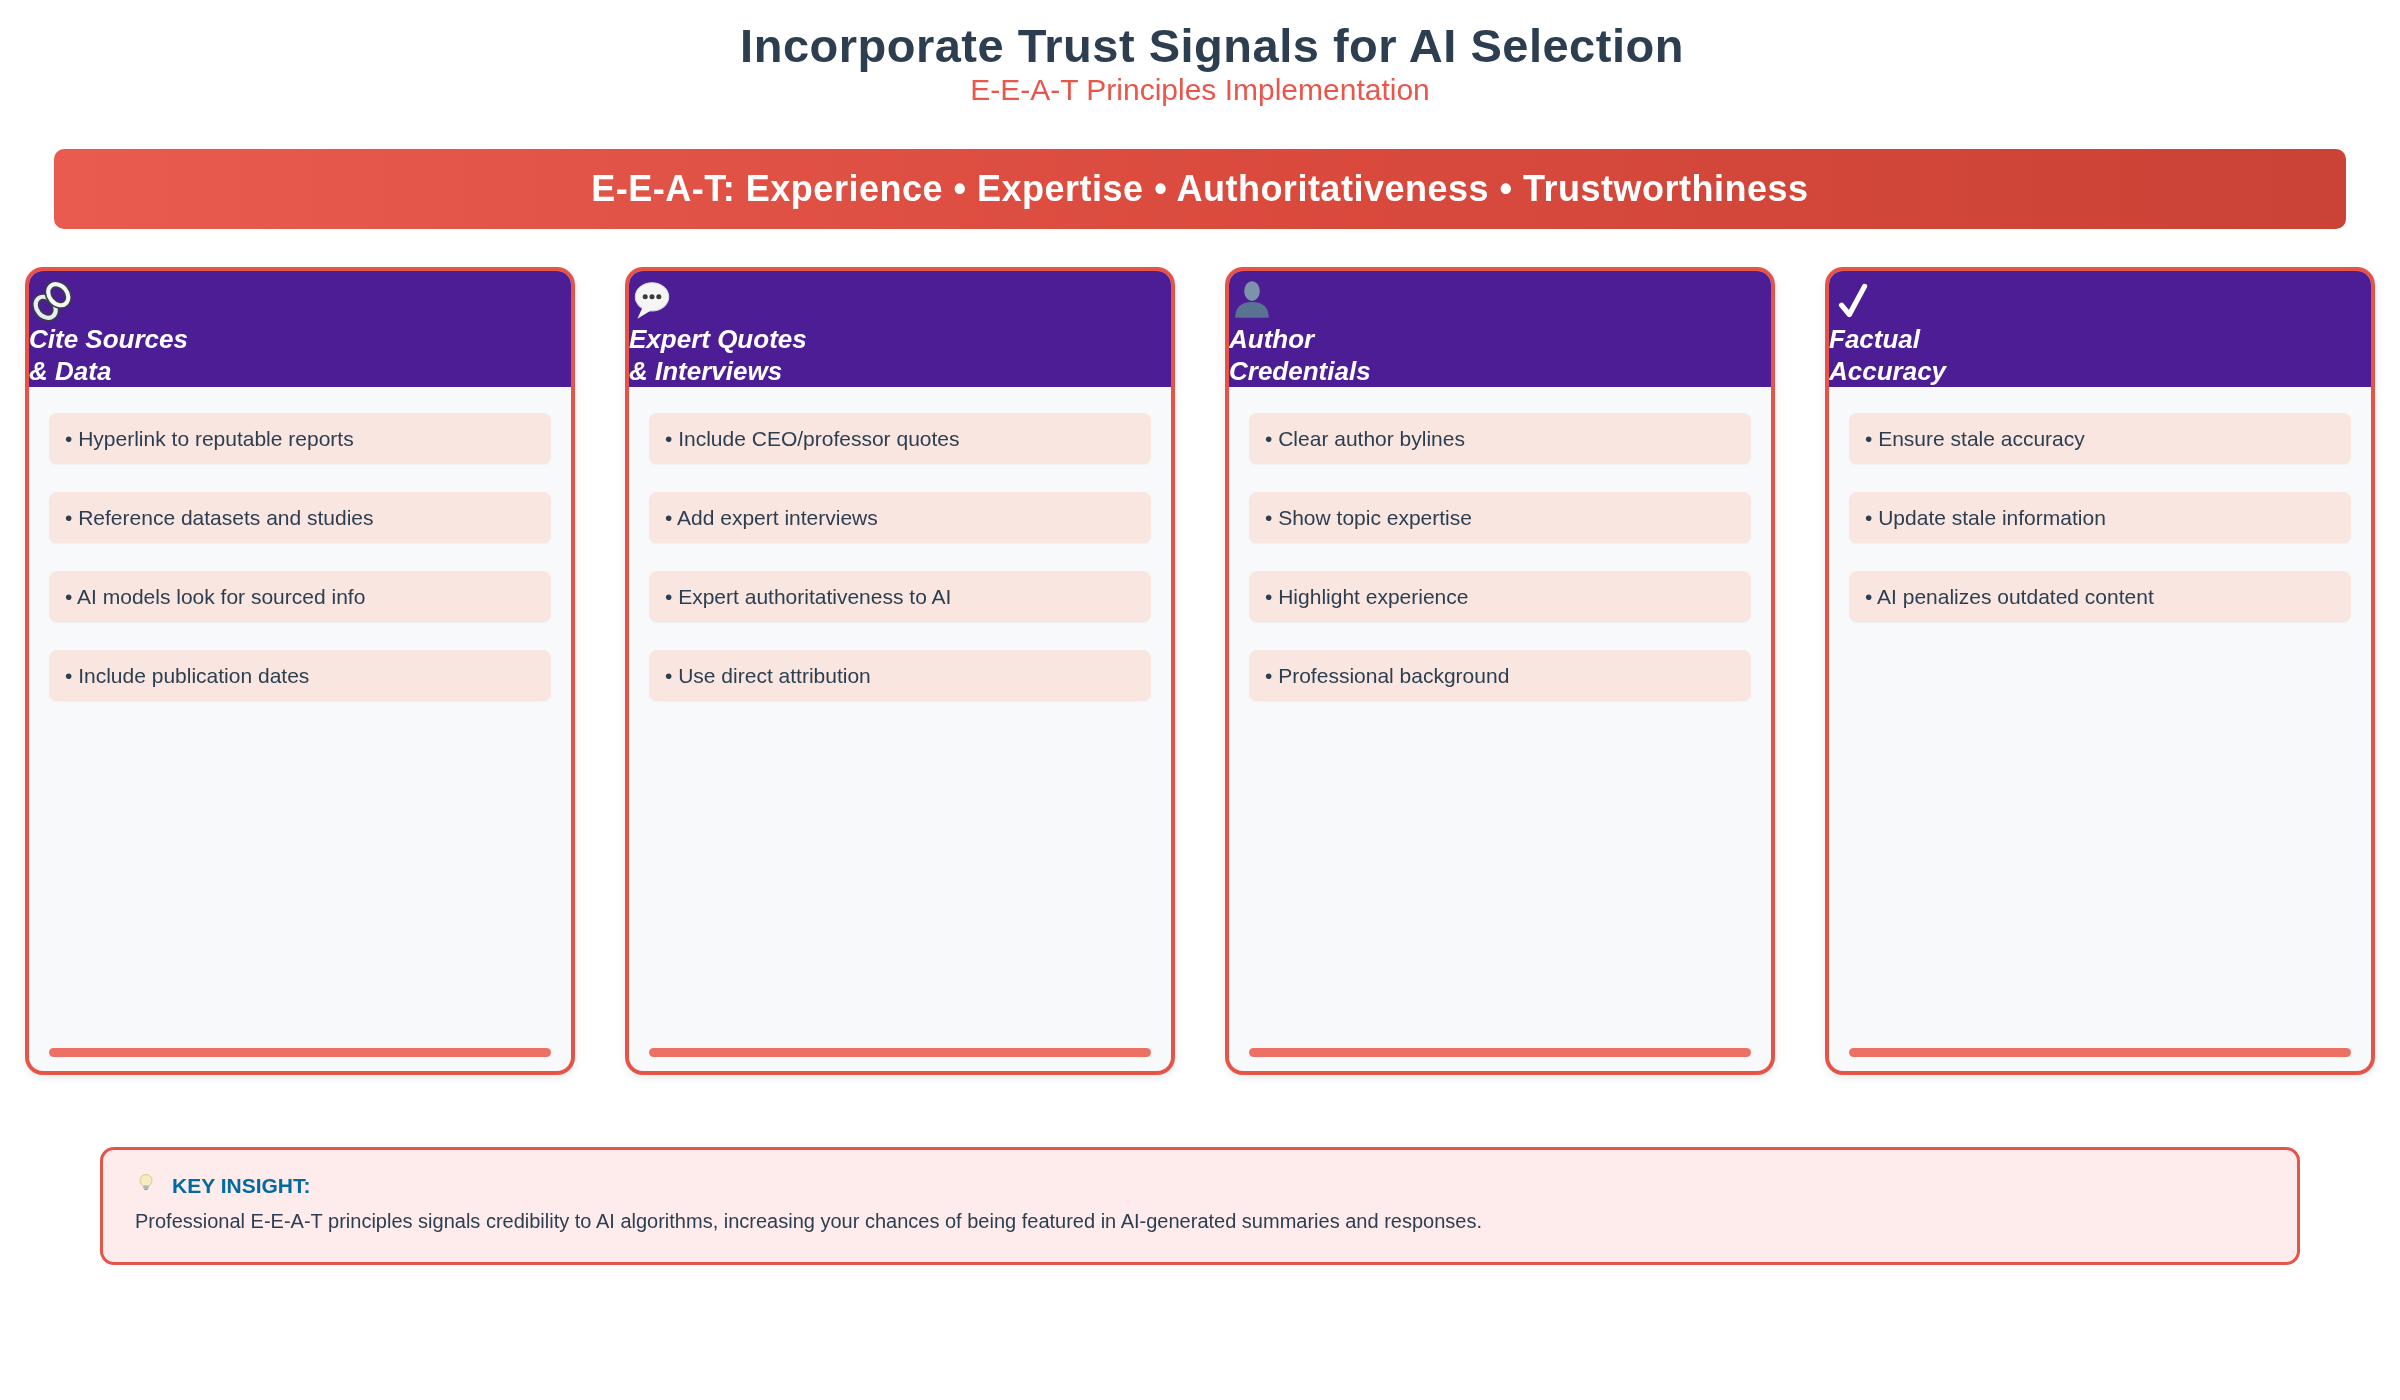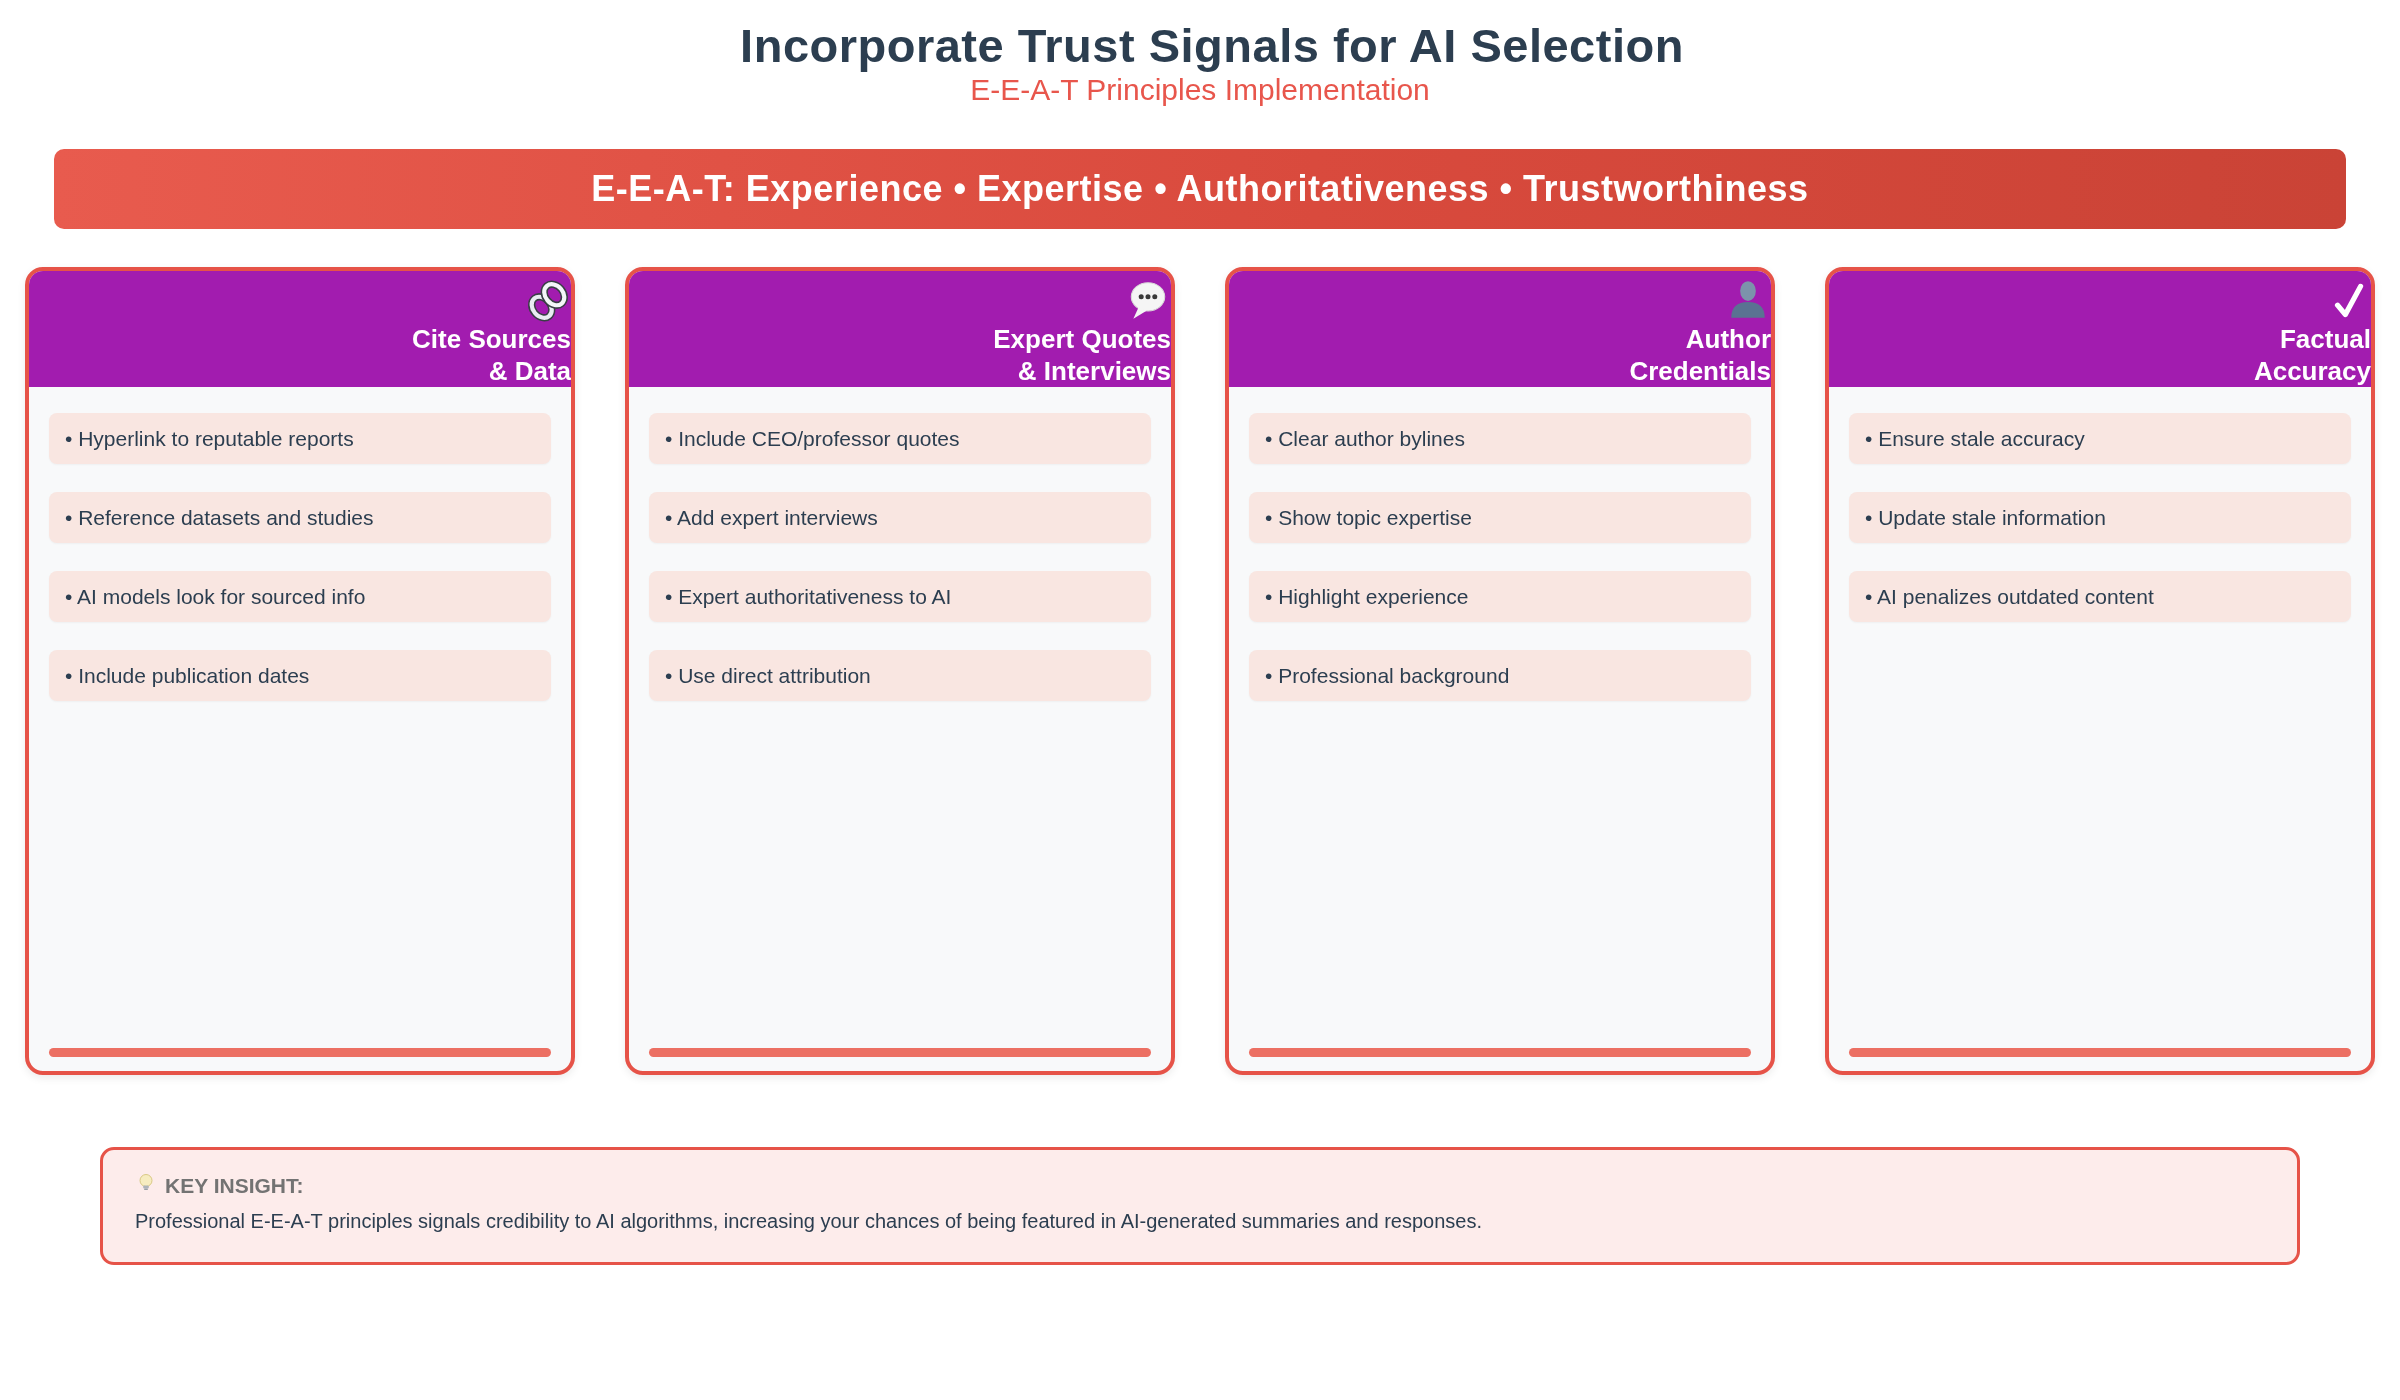--- a/index.html
+++ b/index.html
@@ -48,23 +48,24 @@
     flex: 1;
     position: relative;
     background: #f8f9fa;
     border: 4px solid #e65348;
     border-radius: 18px;
     overflow: hidden;
     box-shadow: 0 3px 8px rgba(0,0,0,0.08);
   }
   .card-header {
     height: 116px;
-    background: #a21caf;
-    text-align: right;
+    background: #4c1d95;
+    text-align: left;
     padding-top: 6px;
+    font-style: italic;
   }
   .card-icon {
     display: block;
     height: 46px;
     line-height: 46px;
   }
   .card-icon svg { vertical-align: middle; }
   .card-title {
     color: #ffffff;
     font-size: 26px;
@@ -103,24 +104,24 @@
     margin: 72px 100px 0;
     min-height: 118px;
     background: #fdeceb;
     border: 3px solid #e65348;
     border-radius: 14px;
     padding: 22px 32px;
   }
   .insight-label {
     display: flex;
     align-items: center;
-    gap: 8px;
+    gap: 15px;
     font-size: 21px;
     font-weight: bold;
-    color: #737373;
+    color: #0369a1;
   }
   .insight-text {
     margin-top: 9px;
     font-size: 20px;
     color: #2c3e50;
     line-height: 1.35;
   }
 </style>
 </head>
 <body>

